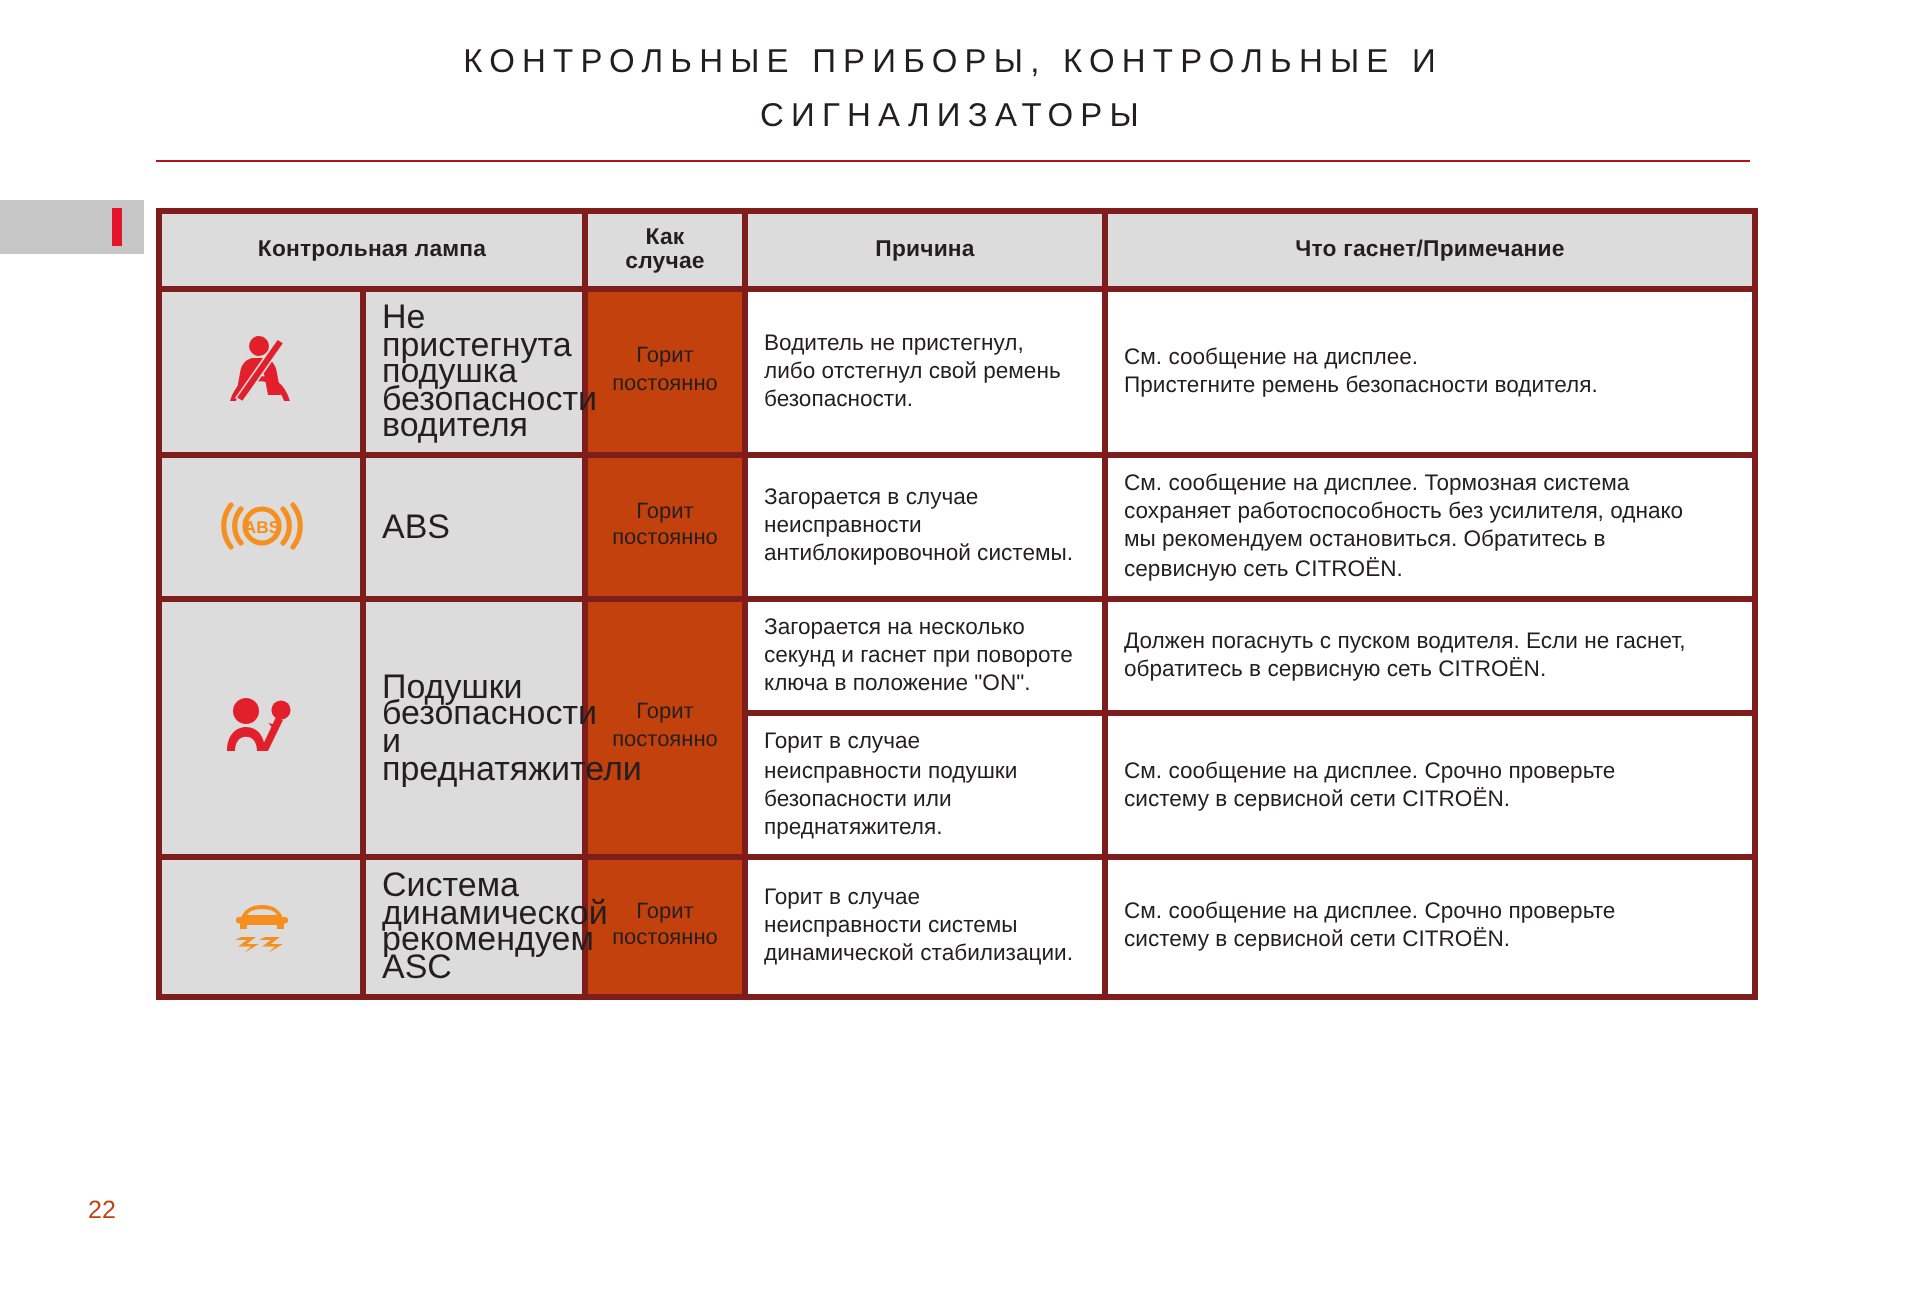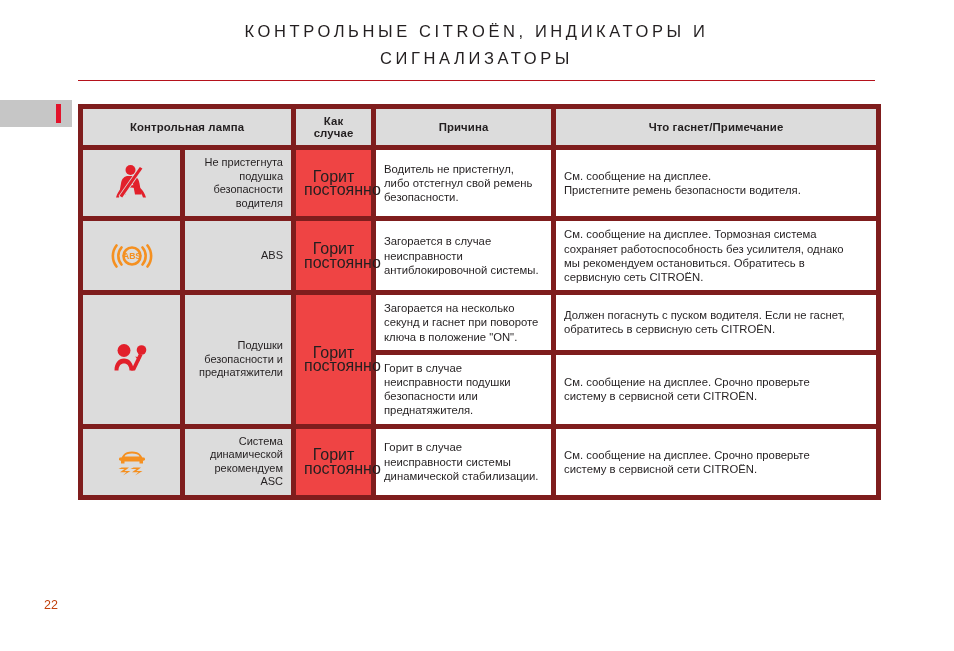--- a/index.html
+++ b/index.html
@@ -66,21 +66,21 @@
     left: 78px;
     top: 104px;
     width: 798px;
   }
   table.lamps {
     border-collapse: collapse;
     width: 798px;
     table-layout: fixed;
   }
   table.lamps td, table.lamps th {
-    border: 5px solid #7f1d1d;
+    border: 3px solid #7f1d1d;
     vertical-align: middle;
     padding: 6px 8px;
   }
 
   
   col.c-icon  { width: 102px; }
   col.c-name  { width: 111px; }
   col.c-how   { width: 80px; }
   col.c-why   { width: 180px; }
   col.c-what  { width: 325px; }
@@ -97,28 +97,28 @@
   }
 
   
   td.icon-cell {
     background: #dcdcdc;
     text-align: center;
     padding: 4px;
   }
   td.name-cell {
     background: #dcdcdc;
-    text-align: right;
+    text-align: left;
+    font-size: 17px;
+    line-height: 13.6px;
+  }
+  td.how-cell {
+    background: #c2410c;
+    text-align: center;
     font-size: 11px;
-    line-height: 13.6px;
-  }
-  td.how-cell {
-    background: #ef4444;
-    text-align: center;
-    font-size: 16px;
     line-height: 13.6px;
   }
   td.why-cell, td.what-cell {
     background: #ffffff;
     text-align: left;
     font-size: 11.3px;
     line-height: 14.2px;
     vertical-align: middle;
     white-space: pre-line;
   }
@@ -141,21 +141,21 @@
     font-size: 12.5px;
     color: #c2410c;
   }
 </style>
 </head>
 <body>
 
 <div class="page">
 
   <div class="page-header">
-    <div class="page-title">КОНТРОЛЬНЫЕ CITROËN, ИНДИКАТОРЫ И
+    <div class="page-title">КОНТРОЛЬНЫЕ ПРИБОРЫ, КОНТРОЛЬНЫЕ И
 СИГНАЛИЗАТОРЫ</div>
     <div class="title-rule"></div>
   </div>
 
   <div class="margin-tab">
     <div class="margin-tab-mark"></div>
   </div>
 
   <div class="table-wrap">
     <table class="lamps">

